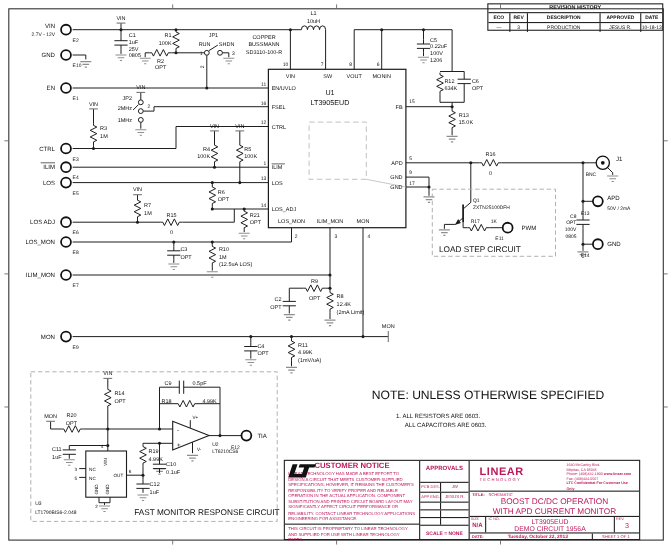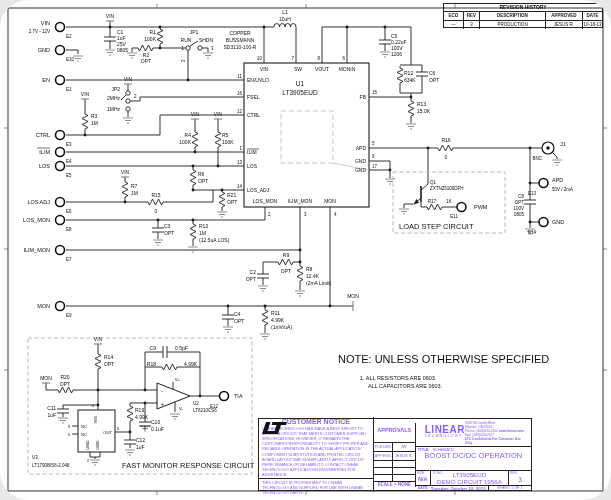--- a/index.html
+++ b/index.html
@@ -1,35 +1,35 @@
 <!DOCTYPE html>
 <html><head>
 <meta charset="utf-8">
 <style>
   html,body{margin:0;padding:0;background:#e8e8e8;}
   #sheet{position:relative;width:611px;height:500px;background:#ffffff;overflow:hidden;
-         font-family:"Liberation Sans", sans-serif;border-radius:28px;}
+         font-family:"Liberation Sans", sans-serif;}
   svg{position:absolute;left:0;top:0;}
   svg text{font-family:"Liberation Sans", sans-serif;fill:#111;}
   .t4{font-size:4.2px}.t45{font-size:4.5px}.t5{font-size:5px}.t55{font-size:5.5px}
   .t65{font-size:6.5px}.t75{font-size:7.5px}.t11{font-size:11px}
   .mid{text-anchor:middle}.end{text-anchor:end}.b{font-weight:bold}
   .abs{position:absolute;box-sizing:border-box;}
   
   .rev{left:443px;top:3px;width:160px;height:25px;border:0.8px solid #222;font-size:4.5px;color:#111;}
   .rev .hdr{height:7px;border-bottom:0.8px solid #222;text-align:center;font-weight:bold;font-size:5px;line-height:7px;}
   .rev .row{display:flex;height:8px;line-height:8px;text-align:center;}
   .rev .row.head{border-bottom:0.8px solid #222;font-weight:bold;}
   .rev .c1{width:19px;border-right:0.8px solid #222;}
   .rev .c2{width:15px;border-right:0.8px solid #222;}
   .rev .c3{width:65px;border-right:0.8px solid #222;}
   .rev .c4{width:36px;border-right:0.8px solid #222;}
   .rev .c5{flex:1;}
   
-  .tb{left:258px;top:418px;width:274px;height:73px;border:0.9px solid #222;display:flex;color:#8b5cf6;align-items:center;}
+  .tb{left:258px;top:418px;width:324px;height:73px;border:0.9px solid #222;display:flex;color:#be185d;}
   .tb .notice{width:122px;border-right:0.9px solid #222;display:flex;flex-direction:column;}
   .tb .notice h1{margin:1px 0 0 0;font-size:7px;text-align:center;}
   .tb .notice .body{flex:1;font-size:3.9px;line-height:1.3;padding:1px 3px;text-align:left;}
   .tb .notice .foot{border-top:0.8px solid #222;font-size:3.9px;line-height:1.3;padding:1px 3px;height:11px;}
   .tb .appr{width:44px;border-right:0.9px solid #222;display:flex;flex-direction:column;font-size:4px;}
   .tb .appr .h{height:15px;text-align:center;font-weight:bold;font-size:5.5px;padding-top:4px;}
   .tb .appr .r{display:flex;border-top:0.8px solid #222;height:8px;line-height:8px;}
   .tb .appr .r.e{height:6px;}
   .tb .appr .rl{width:17px;border-right:0.8px solid #222;padding-left:1px;font-size:3.6px;}
   .tb .appr .rv{flex:1;text-align:center;}
@@ -612,20 +612,21 @@
         <div>Milpitas, CA 95035</div>
         <div><span>Phone: (408)432-1900</span> <span class="b">www.linear.com</span></div>
         <div>Fax: (408)434-0507</div>
         <div class="b">LTC Confidential-For Customer Use Only</div>
       </div>
     </div>
     <div class="titlerow">
       <span class="lbl">TITLE:</span>
       <span class="sub">SCHEMATIC</span>
       <div class="t1">BOOST DC/DC OPERATION</div>
+      <div class="t2">WITH APD CURRENT MONITOR</div>
     </div>
     <div class="sizerow">
       <div class="size">
             <span class="k">SIZE</span>
         <div class="v">N/A</div>
           </div>
       <div class="icno">
             <span class="k">IC NO.</span>
         <div class="v1">LT3905EUD</div>
         <div class="v2">DEMO CIRCUIT 1956A</div>

